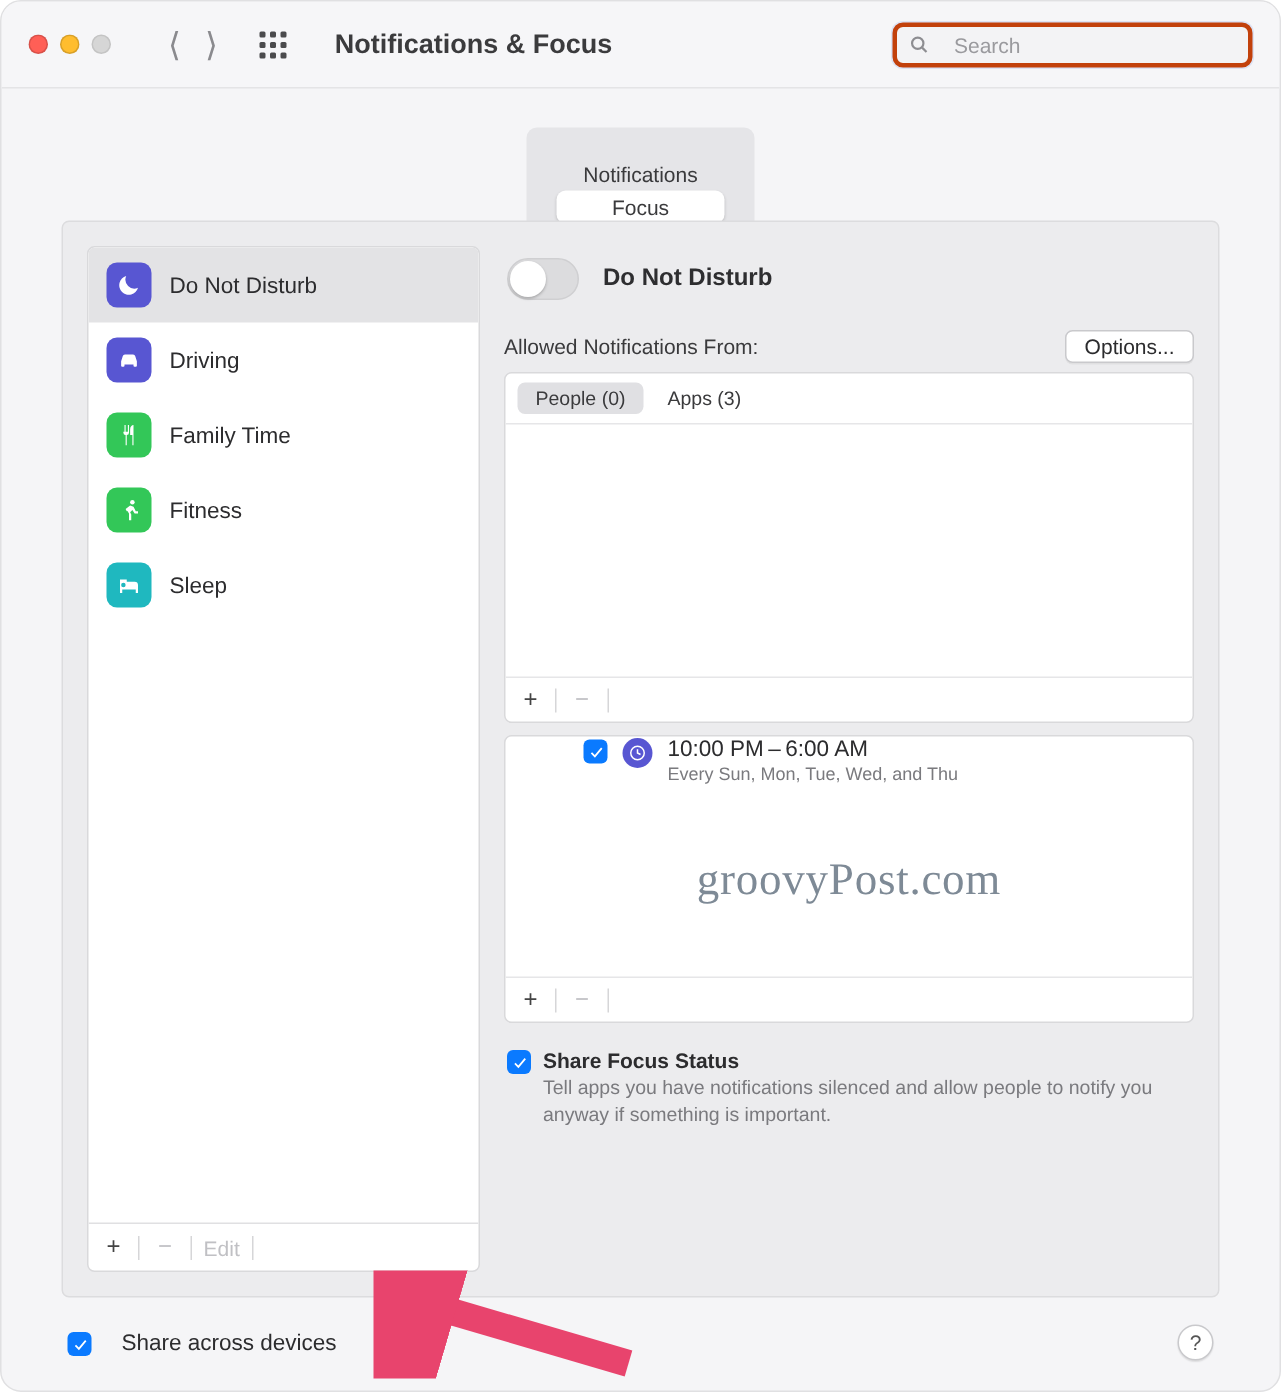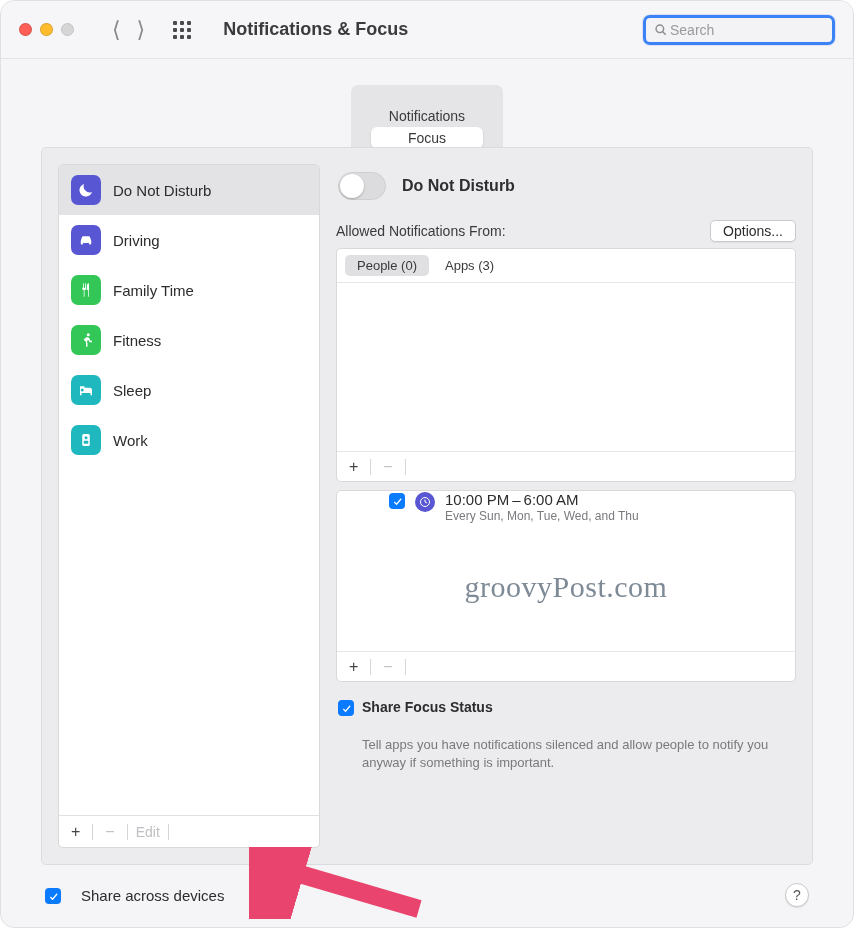--- a/index.html
+++ b/index.html
@@ -35,25 +35,25 @@
   .tl.red { background: #ff5f56; }
   .tl.yellow { background: #ffbd2e; }
   .tl.green { background: #d6d6d6; border-color: #c4c4c4; }
   .nav-arrows { display: flex; gap: 16px; margin-left: 24px; color: #7a7a7e; }
   .nav-arrows .arrow { font-size: 22px; cursor: default; color:#8a8a8e;}
   .apps-icon { margin-left: 14px; display: grid; grid-template-columns: repeat(3, 4px); grid-auto-rows: 4px; gap: 3px; }
   .apps-icon span { width:4px; height:4px; background:#4b4b4d; border-radius:1px; }
   .title-text { margin-left: 18px; font-size: 18px; font-weight: 700; color: #3b3b3d; }
   .search-wrap { margin-left: auto; }
   .search {
-    width: 192px; height: 30px;
-    border: 3px solid #3b82f6;
+    width: 240px; height: 30px;
+    border: 3px solid #c2410c;
     border-radius: 7px;
     background: #f3f3f5;
-    display: flex; align-items: center; gap: 0;
+    display: flex; align-items: center; gap: 14px;
     padding: 0 8px; color: #8d8d91;
     box-shadow: 0 0 0 1px rgba(120,150,230,0.2);
   }
   .search svg { flex: 0 0 auto; }
   .search input { border:none; background:transparent; outline:none; font-size:14px; width:100%; color:#333;}
   .search input::placeholder { color:#9a9a9e; }
 
   .segmented-wrap { text-align:center; margin-top: 26px; }
   .segmented {
     display:inline-flex; background:#e5e5e8; border-radius:7px; padding:20px;flex-direction:column;
@@ -144,21 +144,21 @@
   .sched-text .time { font-size:15px; color:#2c2c2e; font-weight:400;}
   .sched-text .days { font-size:12px; color:#7a7a7e; margin-top:1px;}
   .watermark {
     text-align:center; font-family: Georgia, 'Times New Roman', serif;
     font-size:30px; color:#7e8a96; letter-spacing:0.5px; flex:1; display:flex; align-items:center; justify-content:center;
     user-select:none;
   }
 
   .share-status { padding:10px 2px 2px; font-size:13px; color:#3a3a3c; }
   .share-status .row1 { display:flex; align-items:center; gap:8px; font-size:14px; font-weight:600; color:#2c2c2e;}
-  .share-status .desc { margin-left:24px; font-size:13px; color:#7a7a7e; margin-top:20px; line-height:1.35;}
+  .share-status .desc { margin-left:24px; font-size:13px; color:#7a7a7e; margin-top:0; line-height:1.35;}
 
   .bottom-row {
     position:absolute; left:44px; right:44px; bottom:20px;
     display:flex; align-items:center; gap:20px; font-size:15px; color:#2c2c2e;
   }
   .help-btn {
     margin-left:auto; width:24px; height:24px; border-radius:50%; background:#fff; border:1px solid #c9c9cc;
     display:flex; align-items:center; justify-content:center; font-size:14px; color:#555;
     box-shadow:0 1px 1px rgba(0,0,0,0.1);
   }
@@ -256,30 +256,20 @@
 
         <div class="mode-item">
           <div class="mode-icon" style="background:#1fb8bf">
             <svg viewBox="0 0 24 24">
                 <path d="M4 7v12h2v-3h12v3h2v-7a3 3 0 0 0-3-3h-7V7H4zm3 3a2 2 0 1 1 0 4 2 2 0 0 1 0-4z"></path>
               </svg>
           </div>
           <span>Sleep</span>
         </div>
 
-        <div class="mode-item">
-          <div class="mode-icon" style="background:#1fb8bf">
-            <svg viewBox="0 0 24 24">
-                <rect x="7" y="4" width="10" height="16" rx="2"></rect>
-                <circle cx="12" cy="9" r="2" fill="#1fb8bf"></circle>
-                <rect x="9" y="13" width="6" height="4" rx="1" fill="#1fb8bf"></rect>
-              </svg>
-          </div>
-          <span>Work</span>
-        </div>
 
       </div>
       <div class="sidebar-footer">
         <span class="foot-btn">+</span>
         <span class="vdiv"></span>
         <span class="foot-btn dis">−</span>
         <span class="vdiv"></span>
         <span class="foot-edit">Edit</span>
         <span class="vdiv"></span>
       </div>

